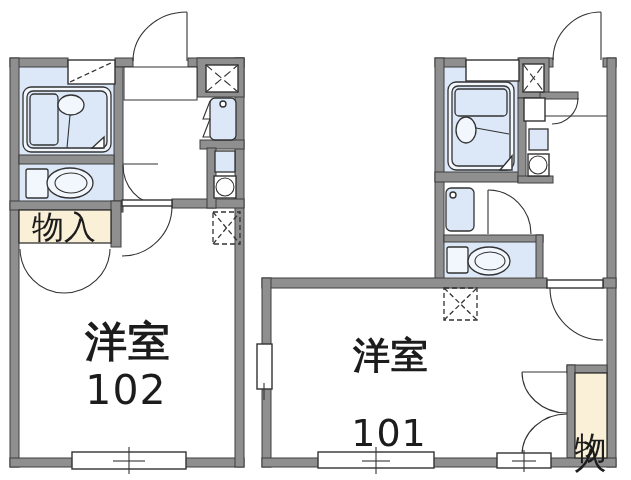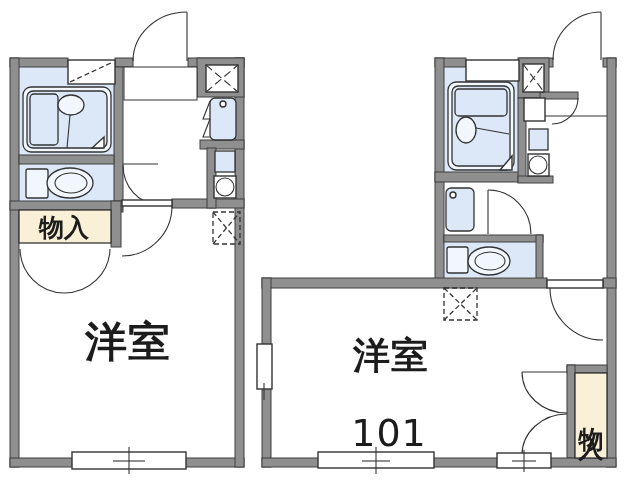--- a/index.html
+++ b/index.html
@@ -16,21 +16,21 @@
   .dash{fill:none;stroke:#333;stroke-width:1.3;stroke-dasharray:5 3;}
   .xline{fill:none;stroke:#333;stroke-width:1.1;stroke-dasharray:8 4;}
   .window{fill:#ffffff;stroke:#333;stroke-width:1.4;}
   .cream{fill:#faf0d8;stroke:#333;stroke-width:1.3;}
   .lbl{position:absolute;transform:translate(-50%,-50%);color:#1c1c1c;line-height:1;
        white-space:nowrap;}
   .room-name{font-size:42px;letter-spacing:1px;font-weight:bold;}
   .room-name.small{font-size:37px;}
   .room-num{font-size:41px;letter-spacing:1px;}
   .room-num.small{font-size:38px;}
-  .storage{font-size:25px;font-weight:700;}
+  .storage{font-size:32px;font-weight:400;}
   .storage.vertical{writing-mode:vertical-rl;text-orientation:upright;letter-spacing:7px;}
 </style>
 </head>
 <body>
 
 <div id="stage">
   <svg id="plan-svg" width="631" height="480" viewBox="0 0 631 480">
 
     <g>
 
@@ -226,18 +226,19 @@
       </g>
       <g>
         <rect class="window" x="497" y="453" width="54" height="15"></rect>
         <line class="thinline" x1="524" y1="450" x2="524" y2="472"></line>
         <line class="thinline" x1="512" y1="461" x2="536" y2="461"></line>
       </g>
     </g>
   </svg>
 
   <div class="lbl room-name" style="left:128px;top:342px;">洋室</div>
+  <div class="lbl room-num" style="left:126px;top:390px;">102</div>
   <div class="lbl storage" style="left:64px;top:227px;">物入</div>
 
   <div class="lbl room-name small" style="left:391px;top:355px;">洋室</div>
   <div class="lbl room-num small" style="left:389px;top:393px;margin-top:40px;">101</div>
   <div class="lbl storage vertical" style="left:591px;top:414px;">物入</div>
 </div>
 
 </body></html>

